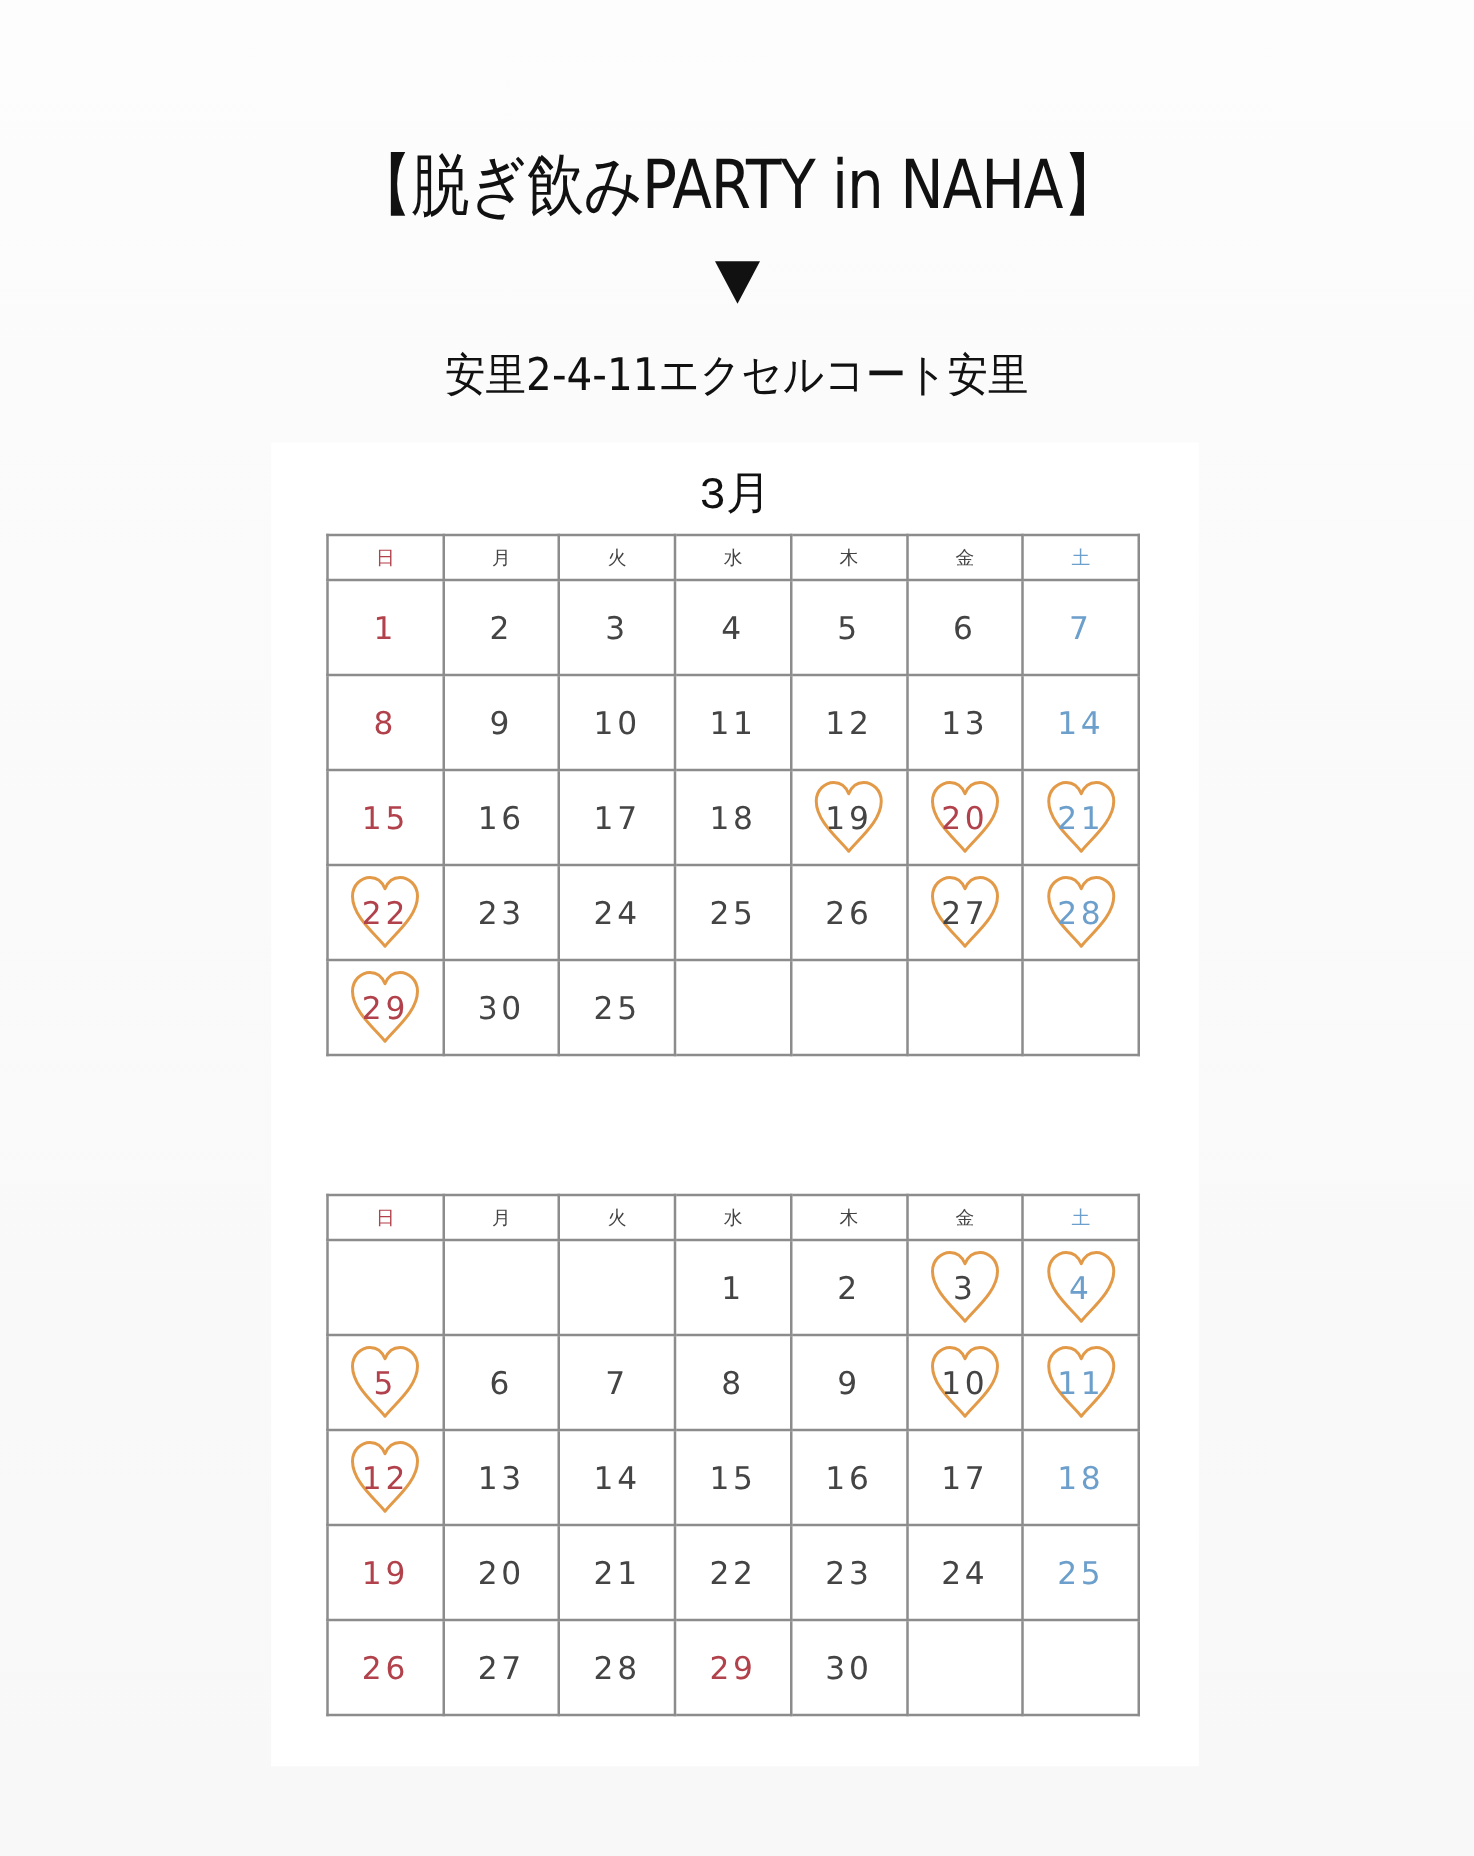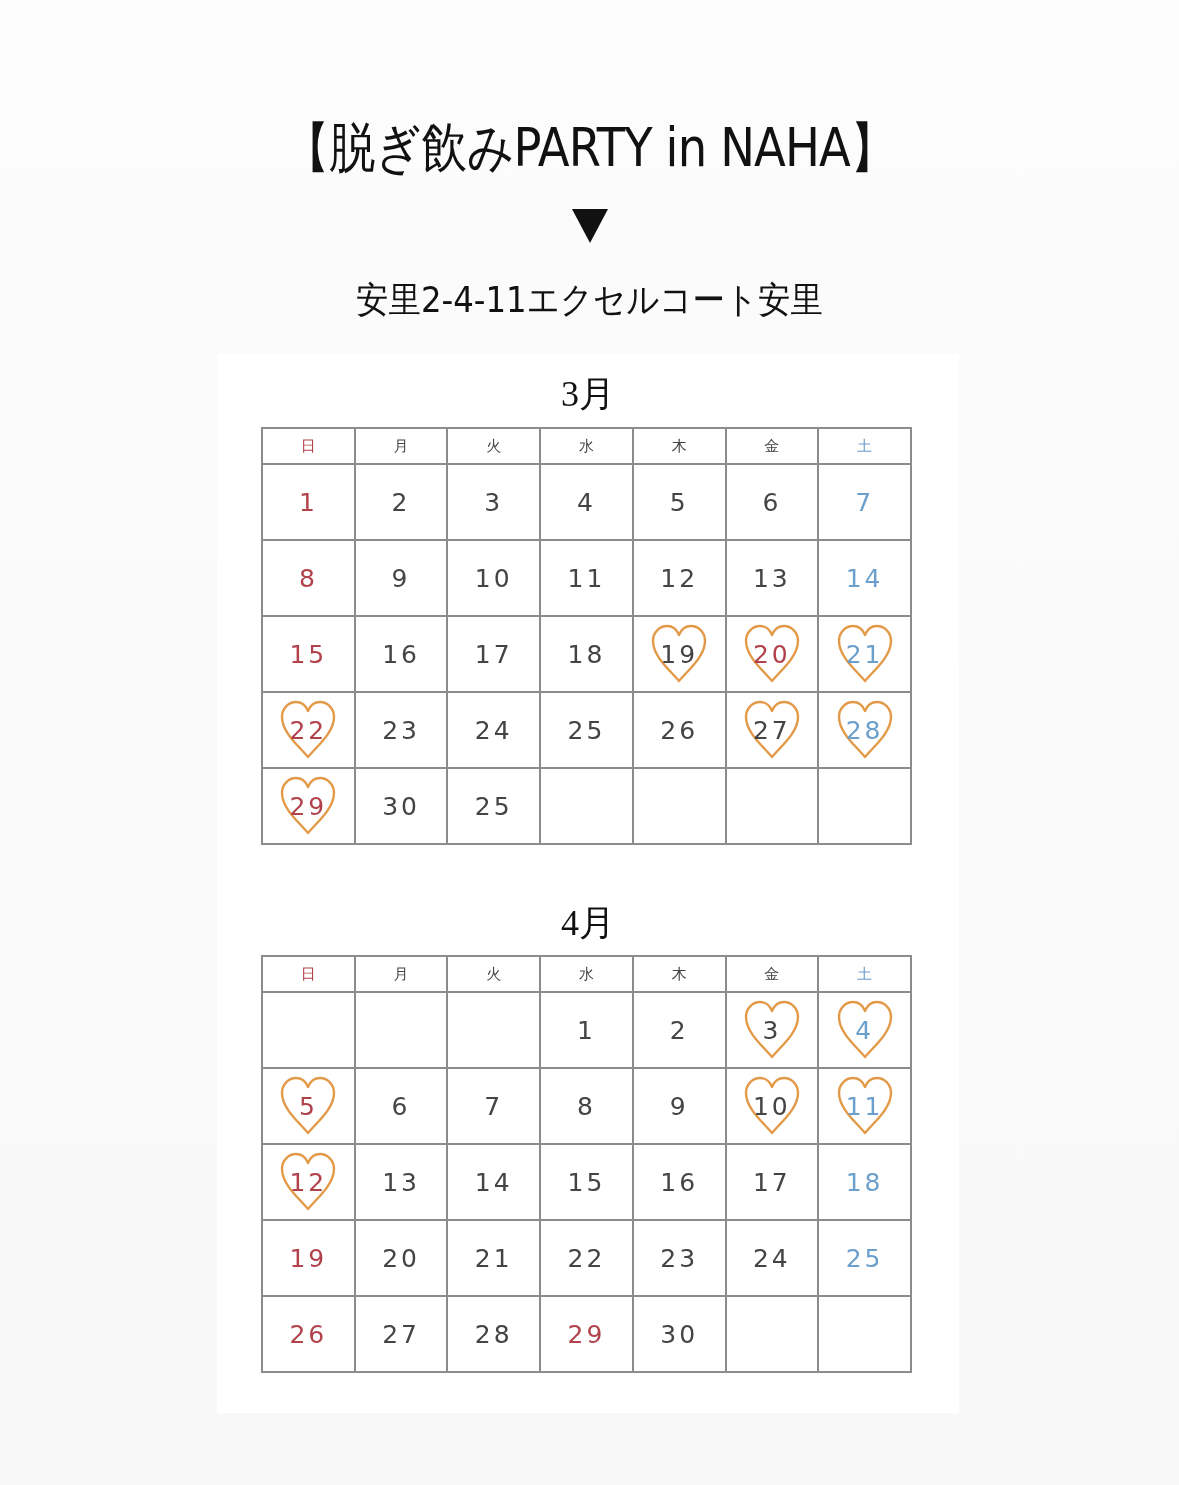--- a/index.html
+++ b/index.html
@@ -52,21 +52,21 @@
     width: 742px;
     height: 1059px;
     background: #ffffff;
   }
   .month-title {
     position: absolute;
     left: 0; right: 0;
     text-align: center;
     font-size: 36px;
     color: #111;
-    font-family: Liberation Serif, serif;
+    font-family: Liberation Mono, monospace;
   }
   .cal {
     position: absolute;
     left: 44px;
     width: 651px;
     border-collapse: collapse;
     table-layout: fixed;
   }
   .cal td, .cal th {
     border: 2px solid #8c8c8c;
@@ -181,21 +181,20 @@
           <td><span class="daynum">30</span></td>
           <td><span class="daynum">25</span></td>
           <td><span class="daynum"></span></td>
           <td><span class="daynum"></span></td>
           <td><span class="daynum"></span></td>
           <td><span class="daynum"></span></td>
         </tr>
       </tbody>
   </table>
 
-  <div class="month-title" style="top:545px;">4月</div>
   <table class="cal" style="top:601px;">
     <thead>
         <tr>
           <th class="sun">日</th>
           <th>月</th>
           <th>火</th>
           <th>水</th>
           <th>木</th>
           <th>金</th>
           <th class="sat">土</th>

